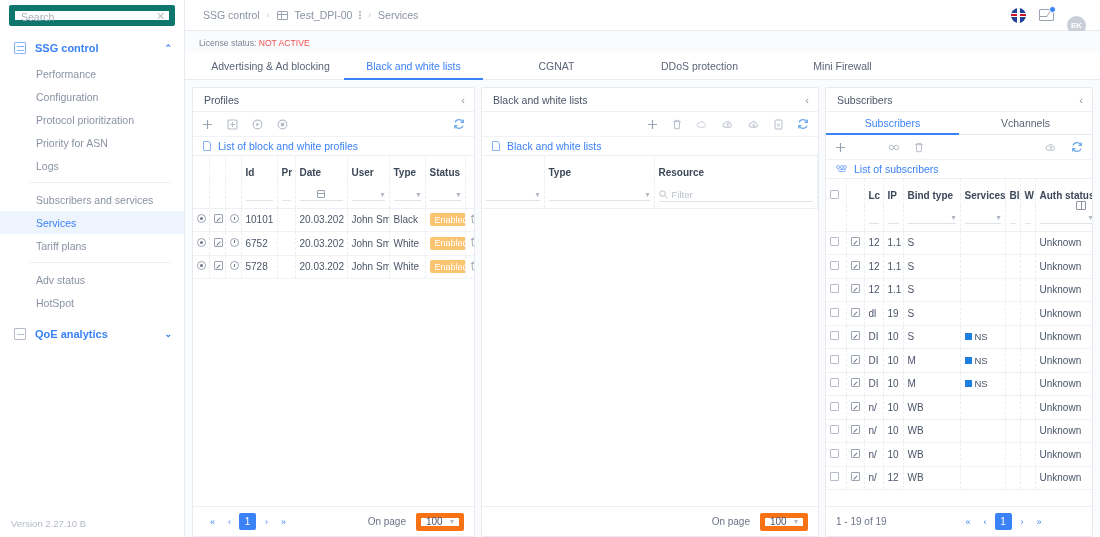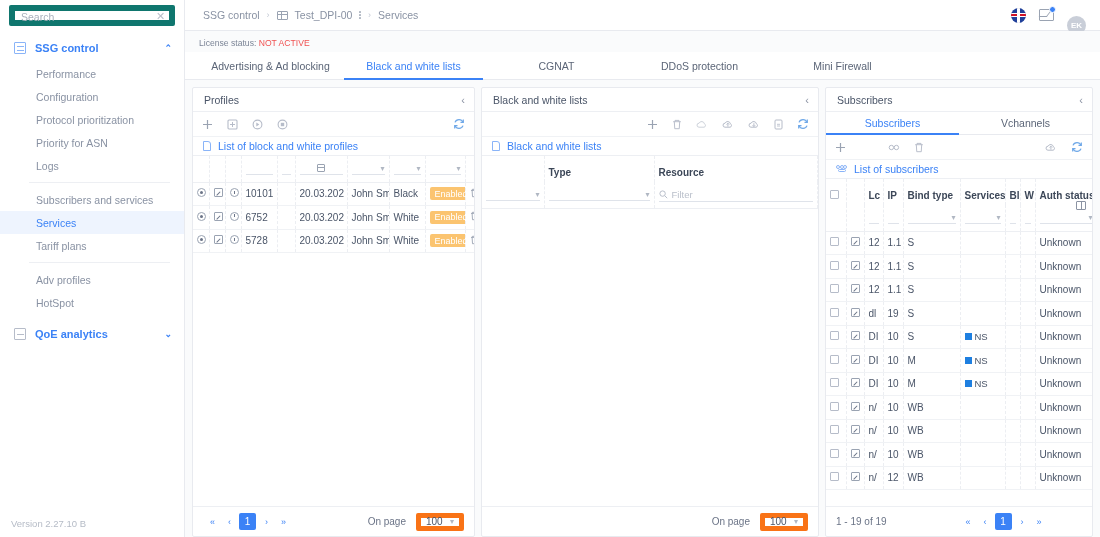--- a/index.html
+++ b/index.html
@@ -287,21 +287,21 @@
       <div class="nav-item active">
         <span>Services</span>
       </div>
       <div class="nav-item">
         <span>Tariff plans</span>
       </div>
 
       <div class="nav-sep"></div>
 
       <div class="nav-item">
-        <span>Adv profiles</span>
+        <span>Adv status</span>
       </div>
       <div class="nav-item">
         <span>HotSpot</span>
       </div>
 
       <div class="nav-gap"></div>
 
       <div class="nav-group-head">
         <span class="gicon wave-ico"></span>
         <span>QoE analytics</span>
@@ -408,20 +408,32 @@
                 <col style="width:16px">
               <col style="width:36px">
                 <col style="width:18px">
                 <col style="width:52px">
               <col style="width:42px">
                 <col style="width:36px">
                 <col style="width:40px">
                 <col style="width:18px">
             </colgroup>
             <thead>
+              <tr>
+                <th></th>
+                <th></th>
+                <th></th>
+                <th>Id</th>
+                <th>Pr</th>
+                <th>Date</th>
+                <th>User</th>
+                <th>Type</th>
+                <th>Status</th>
+                <th></th>
+              </tr>
               <tr class="filter-row">
                 <td></td>
                   <td></td>
                   <td></td>
                 <td>
                     <div class="input-mini"></div>
                   </td>
                 <td>
                     <div class="input-mini"></div>
                   </td>

